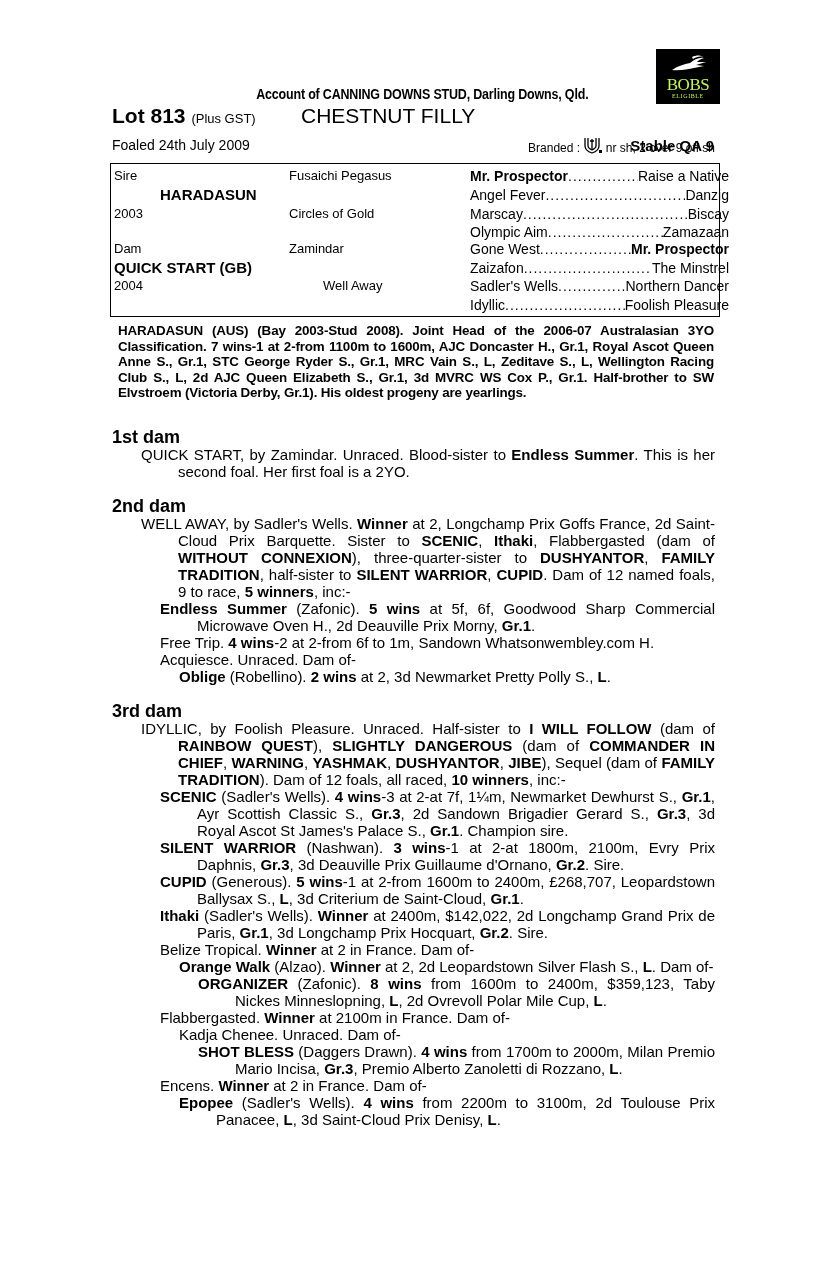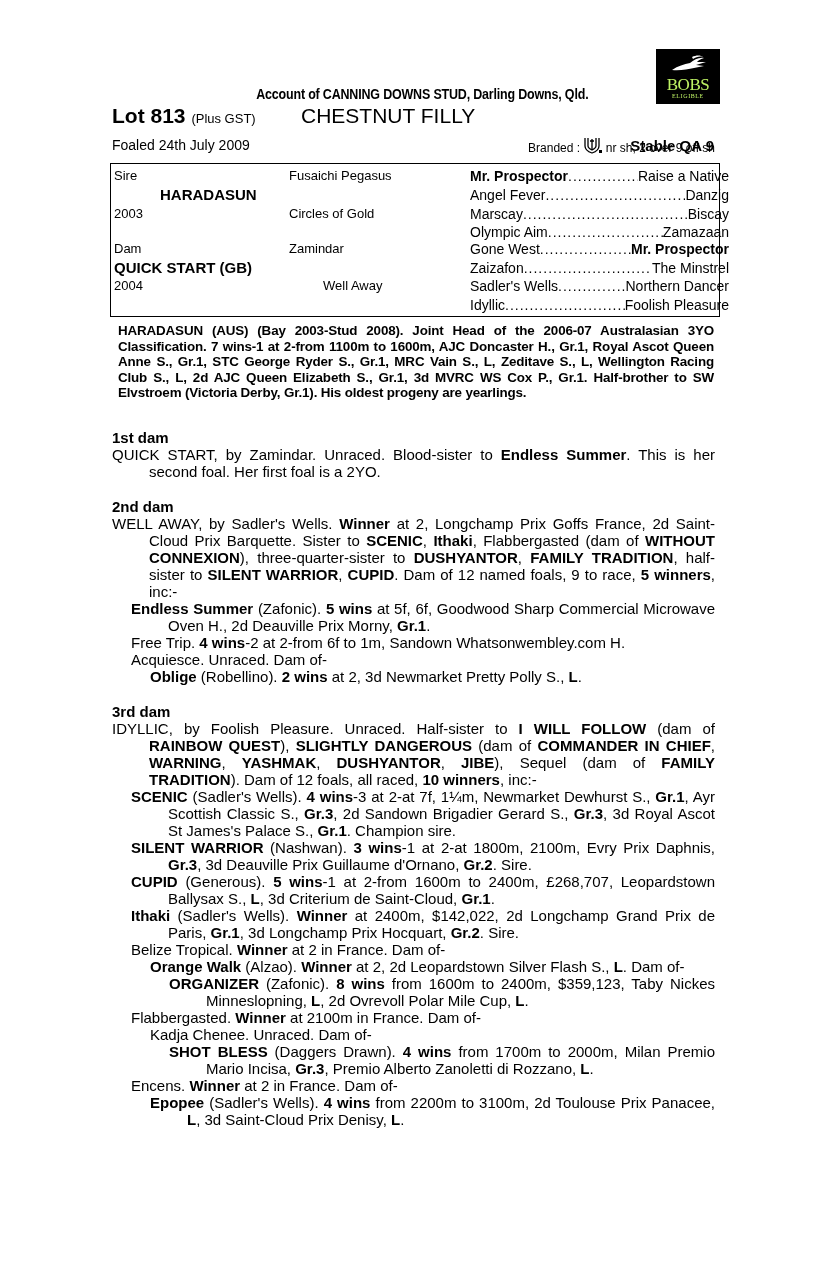--- a/index.html
+++ b/index.html
@@ -28,23 +28,23 @@
     .pc.big { font-weight: 900; font-size: 15px; }
     .lead { position: absolute; left: 359px; width: 259px; display: flex; line-height: 18px; white-space: nowrap; font-size: 14px; }
     .lead .l, .lead .r { flex: none; }
     .lead .dots { flex: 1; overflow: hidden; letter-spacing: 1px; }
     .lead .dots::after { content: "....................................................................................................."; }
     .b { font-weight: 900; }
 
     .sire-note { position: absolute; left: 118px; top: 323px; width: 596px; font-weight: 900; font-size: 13.4px; line-height: 15.5px; text-align: justify; letter-spacing: -0.15px; }
 
     .content { position: absolute; left: 112px; top: 429px; width: 603px; font-size: 15px; line-height: 17px; }
-    .sec-h { font-weight: 900; font-size: 15px; margin-top: 18px; }
+    .sec-h { font-weight: 900; font-size: 18px; margin-top: 18px; }
     .sec-h:first-child { margin-top: 0; }
-    .para { text-align: justify; }
+    .para { text-align: justify; margin-left: 29px; }
     .i0 { padding-left: 37px; text-indent: -37px; }
     .i1 { padding-left: 56px; text-indent: -37px; }
     .i2 { padding-left: 75px; text-indent: -37px; }
     .i3 { padding-left: 94px; text-indent: -37px; }
     .para strong { font-weight: 900; }
   </style>
 </head>
 <body>
 
 <div class="logo">

